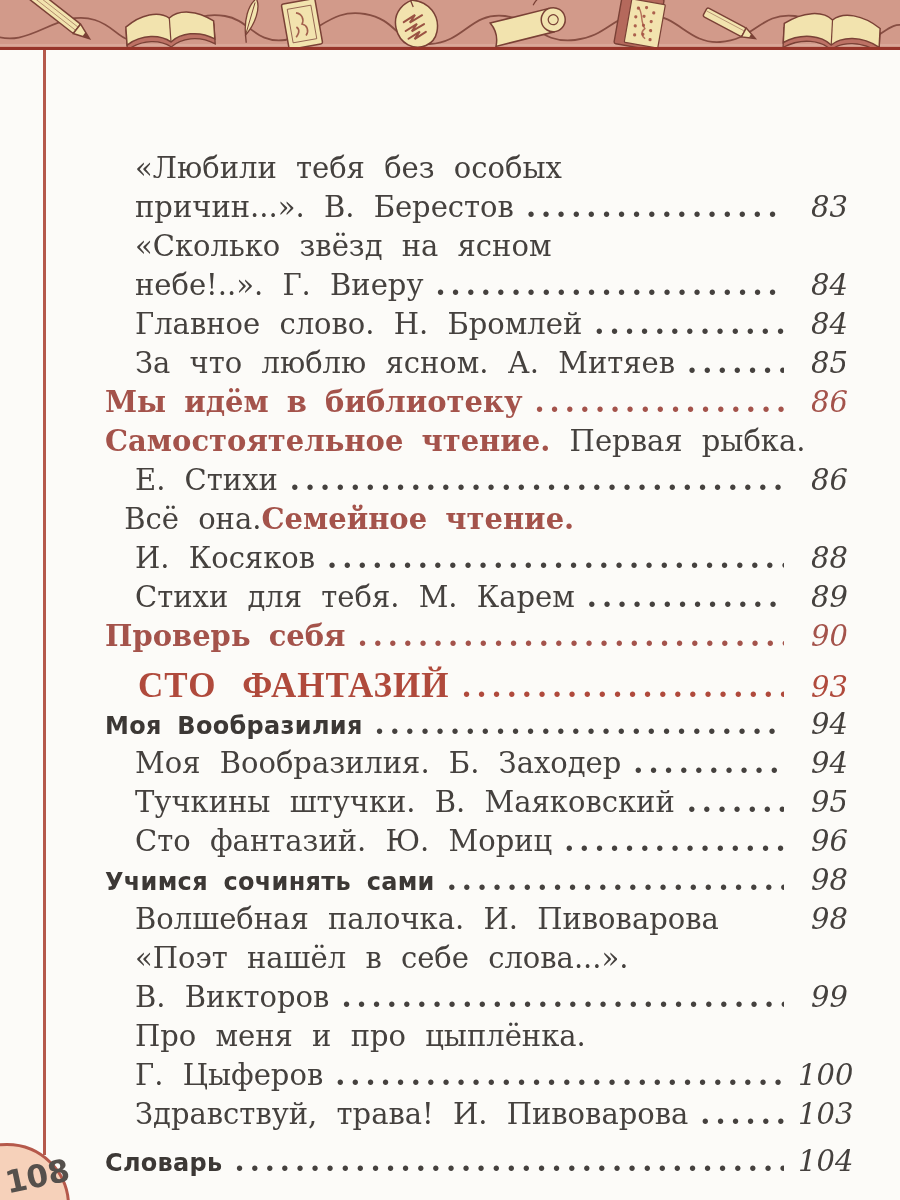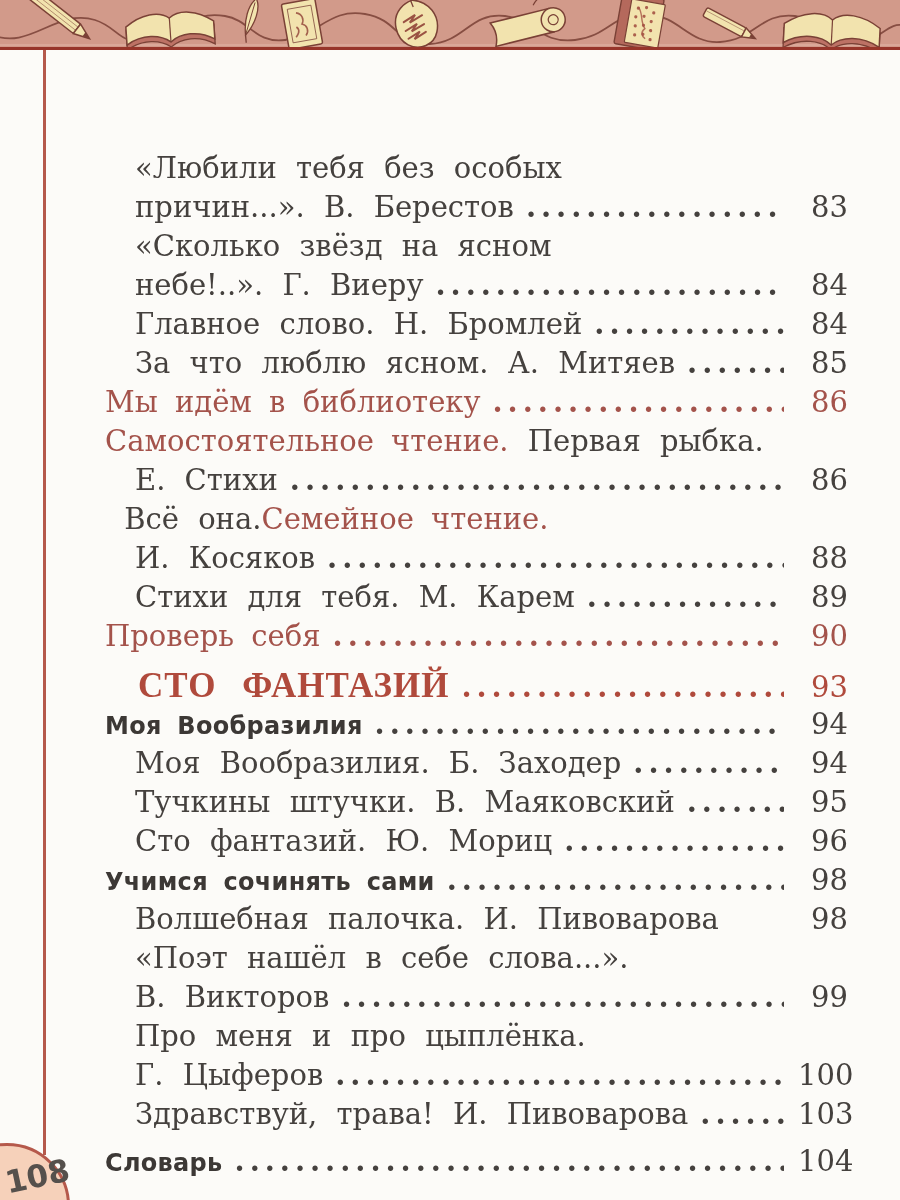--- a/index.html
+++ b/index.html
@@ -38,42 +38,42 @@
   .k-entry   { padding-left:135px; }
   .k-heading { padding-left:105px; }
   .k-title   { padding-left:138px; margin-top:10px; }
   .gap-sm    { margin-top:8px; }
 
   .c-red  { color: var(--red-heading, #a4534b); }
   .c-red2 { color: var(--red-title,  #b04a3c); }
 
   .seg { white-space:pre; }
   .s-red {
-    font-weight:normal; color: var(--red-heading, #a4534b); word-spacing:8px;
+    font-weight:bold; color: var(--red-heading, #a4534b); word-spacing:8px;
   }
   .s-bold {
     font-family:"DejaVu Sans","Liberation Sans",sans-serif;
     font-weight:bold; font-size:24px; color:#3c3835;
     word-spacing:7px; letter-spacing:0.3px;
   }
   .s-title {
     font-family:Liberation Serif, serif;
     font-weight:bold; font-size:35px; color: var(--red-title, #b04a3c);
     word-spacing:16px; letter-spacing:1px;
   }
 
   .leader {
     flex:1 1 auto; min-width:12px; overflow:hidden;
     height:24.5px; line-height:29px;
     margin:0 14px 0 12px;
     font-weight:bold; letter-spacing:5px; white-space:nowrap;
   }
   .num {
     min-width:50px; text-align:right;
-    font-size:29px; word-spacing:normal;
+    font-size:29px; word-spacing:normal;font-style:italic;
   }
 
   
   .badge {
     position:absolute; left:-56px; top:1143px; width:120px; height:120px;
     border-radius:50%;
     background: var(--badge-fill, #f6d1ba);
     border:3px solid var(--badge-border, #b5594b);
   }
   .badge-num {

